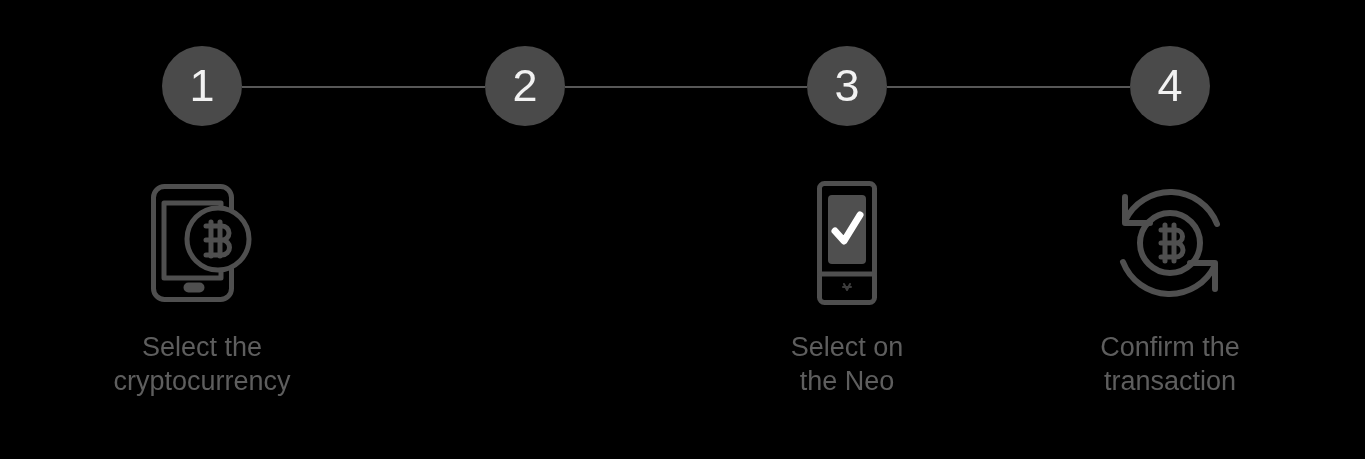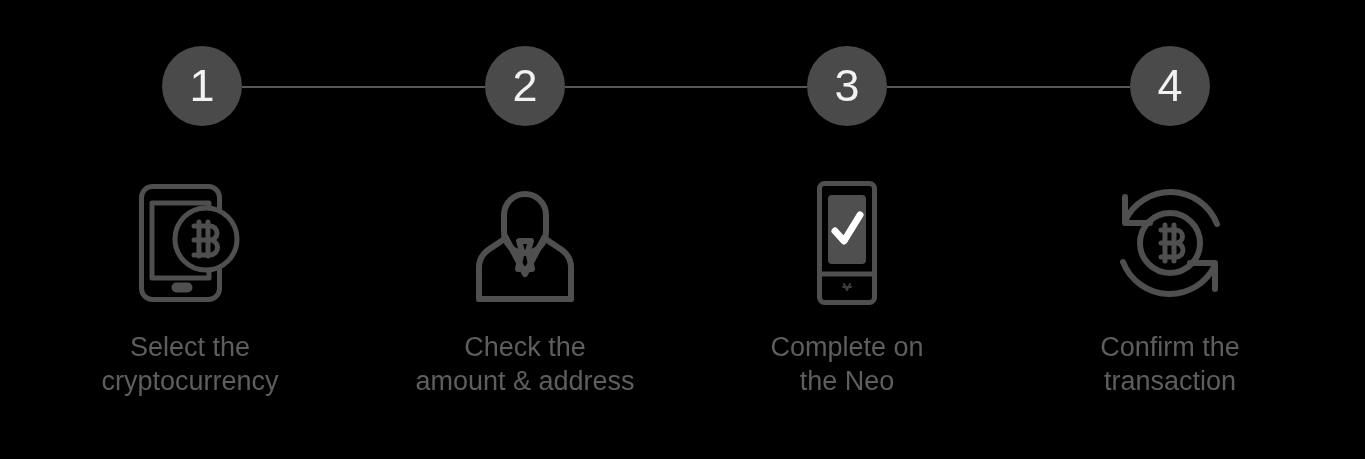--- a/index.html
+++ b/index.html
@@ -102,73 +102,55 @@
     <div class="connector" style="left:887px; width:243px;"></div>
 
     <div class="num-circle" style="left:202px;">1</div>
     <div class="num-circle" style="left:525px;">2</div>
     <div class="num-circle" style="left:847px;">3</div>
     <div class="num-circle" style="left:1170px;">4</div>
   </div>
 
   <div class="steps-row">
 
-    <div class="step" style="left:190px;">
+    <div class="step" style="left:202px;">
       <div class="step-icon">
         <span>
           <svg width="108" height="124" viewBox="0 0 108 124">
             <g fill="none" stroke="#4f4f4f" stroke-width="5" stroke-linecap="round" stroke-linejoin="round">
               <rect x="5.5" y="5.5" width="78" height="113" rx="11" ry="11"></rect>
               <rect x="16" y="22" width="57" height="75"></rect>
               <rect x="38" y="104" width="16" height="5" rx="2.5" ry="2.5"></rect>
               <circle cx="70" cy="58" r="31" fill="#000000"></circle>
               <path d="M63 41 V75 M72 41 V75"></path>
               <path d="M58 45 H74 a7 7 0 0 1 0 14 H58 H74 a7.5 7.5 0 0 1 0 15 H58"></path>
             </g>
           </svg>
         </span>
       </div>
       <div class="step-label">Select the
 cryptocurrency</div>
     </div>
 
-    <div class="step" style="left:525px;">
-      <div class="step-icon">
-        <span>
-          <svg width="108" height="124" viewBox="0 0 108 124">
-            <g fill="none" stroke="#4f4f4f" stroke-width="6" stroke-linecap="round" stroke-linejoin="round">
-              <path d="M33 34 a21 21 0 0 1 42 0 v17 a21 21 0 0 1 -42 0 z"></path>
-              <path d="M8 118 V87 a22 22 0 0 1 9 -18 l18 -12"></path>
-              <path d="M100 118 V87 a22 22 0 0 0 -9 -18 l-18 -12"></path>
-              <path d="M8 118 H100"></path>
-              <path d="M35 57 L54 93 L73 57"></path>
-              <path d="M48 60 h12 l-3 10 l4 18 h-14 l4 -18 z"></path>
-            </g>
-          </svg>
-        </span>
-      </div>
-      <div class="step-label">Check the
-amount &amp; address</div>
-    </div>
 
     <div class="step" style="left:847px;">
       <div class="step-icon">
         <span>
           <svg width="108" height="128" viewBox="0 0 108 128">
             <g fill="none" stroke="#4f4f4f" stroke-width="5" stroke-linecap="round" stroke-linejoin="round">
               <rect x="26.5" y="4.5" width="55" height="119" rx="5" ry="5"></rect>
               <line x1="27" y1="95" x2="81" y2="95"></line>
               <rect x="35" y="16" width="38" height="69" rx="4" ry="4" fill="#4f4f4f" stroke="none"></rect>
               <path d="M42 52 L51 62 L67 36" stroke="#ffffff" stroke-width="7"></path>
               <path d="M50 108 h8 M51 105 l3 6 l3 -6" stroke="#3c3c3c" stroke-width="2"></path>
             </g>
           </svg>
         </span>
       </div>
-      <div class="step-label">Complete on
+      <div class="step-label">Select on
 the Neo</div>
     </div>
 
     <div class="step" style="left:1170px;">
       <div class="step-icon">
         <span>
           <svg width="126" height="128" viewBox="0 0 126 128">
             <g fill="none" stroke="#4f4f4f" stroke-width="6" stroke-linecap="round" stroke-linejoin="round">
               <path d="M18 42 A50 50 0 0 1 110 45"></path>
               <path d="M18 18 V44 H43"></path>

